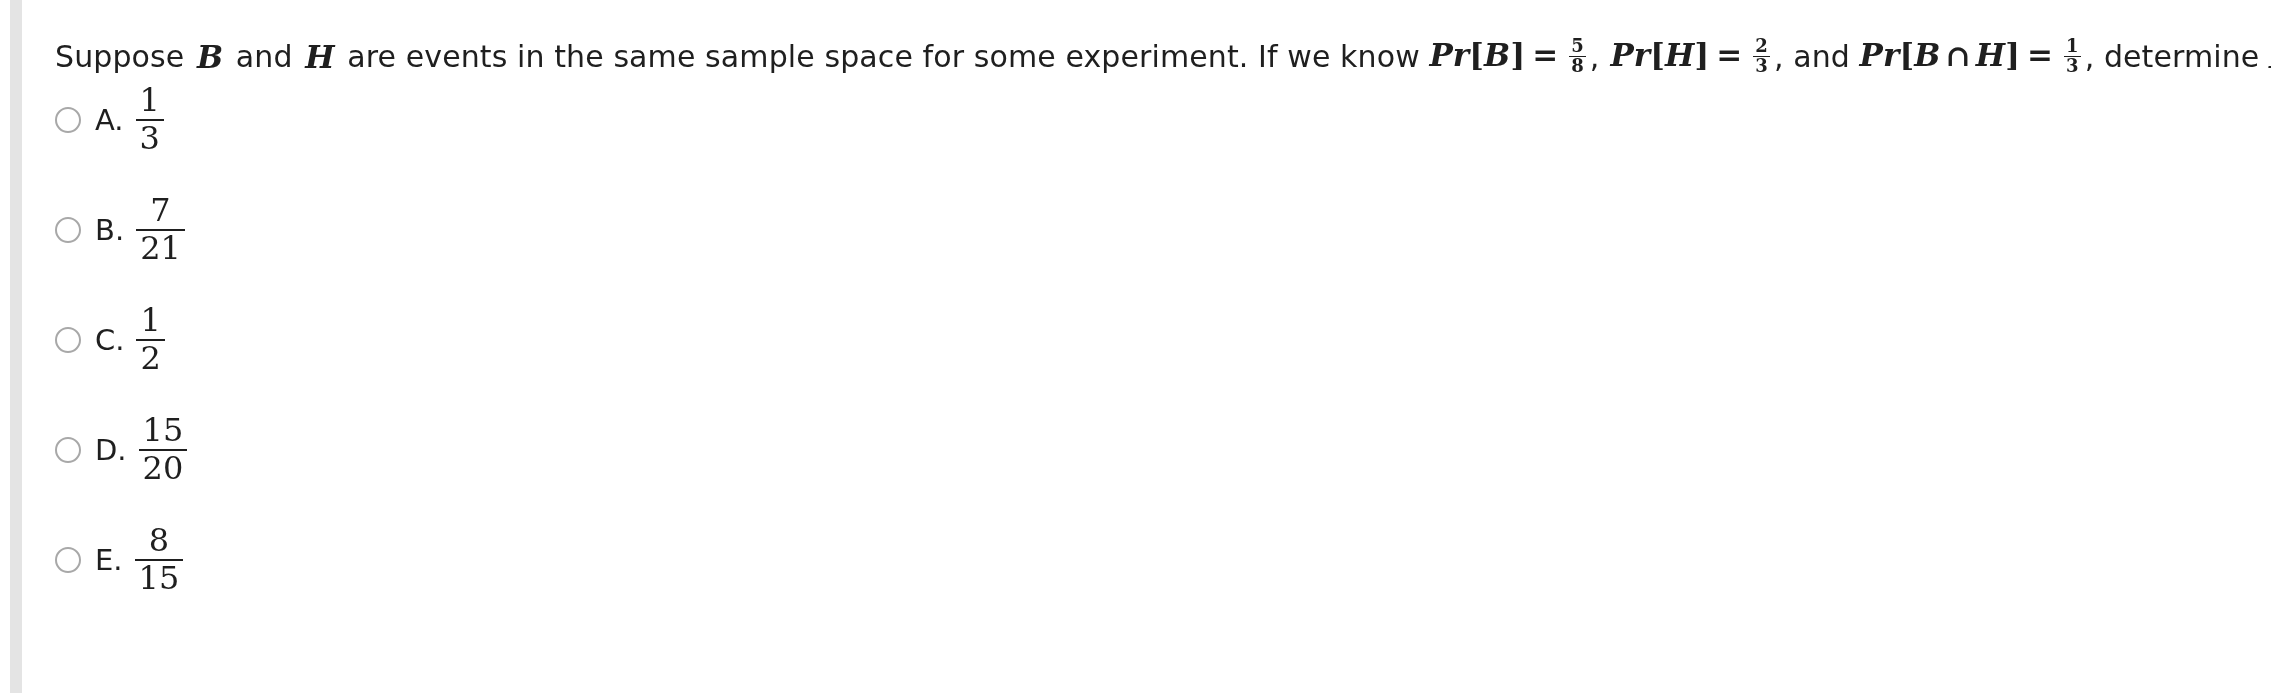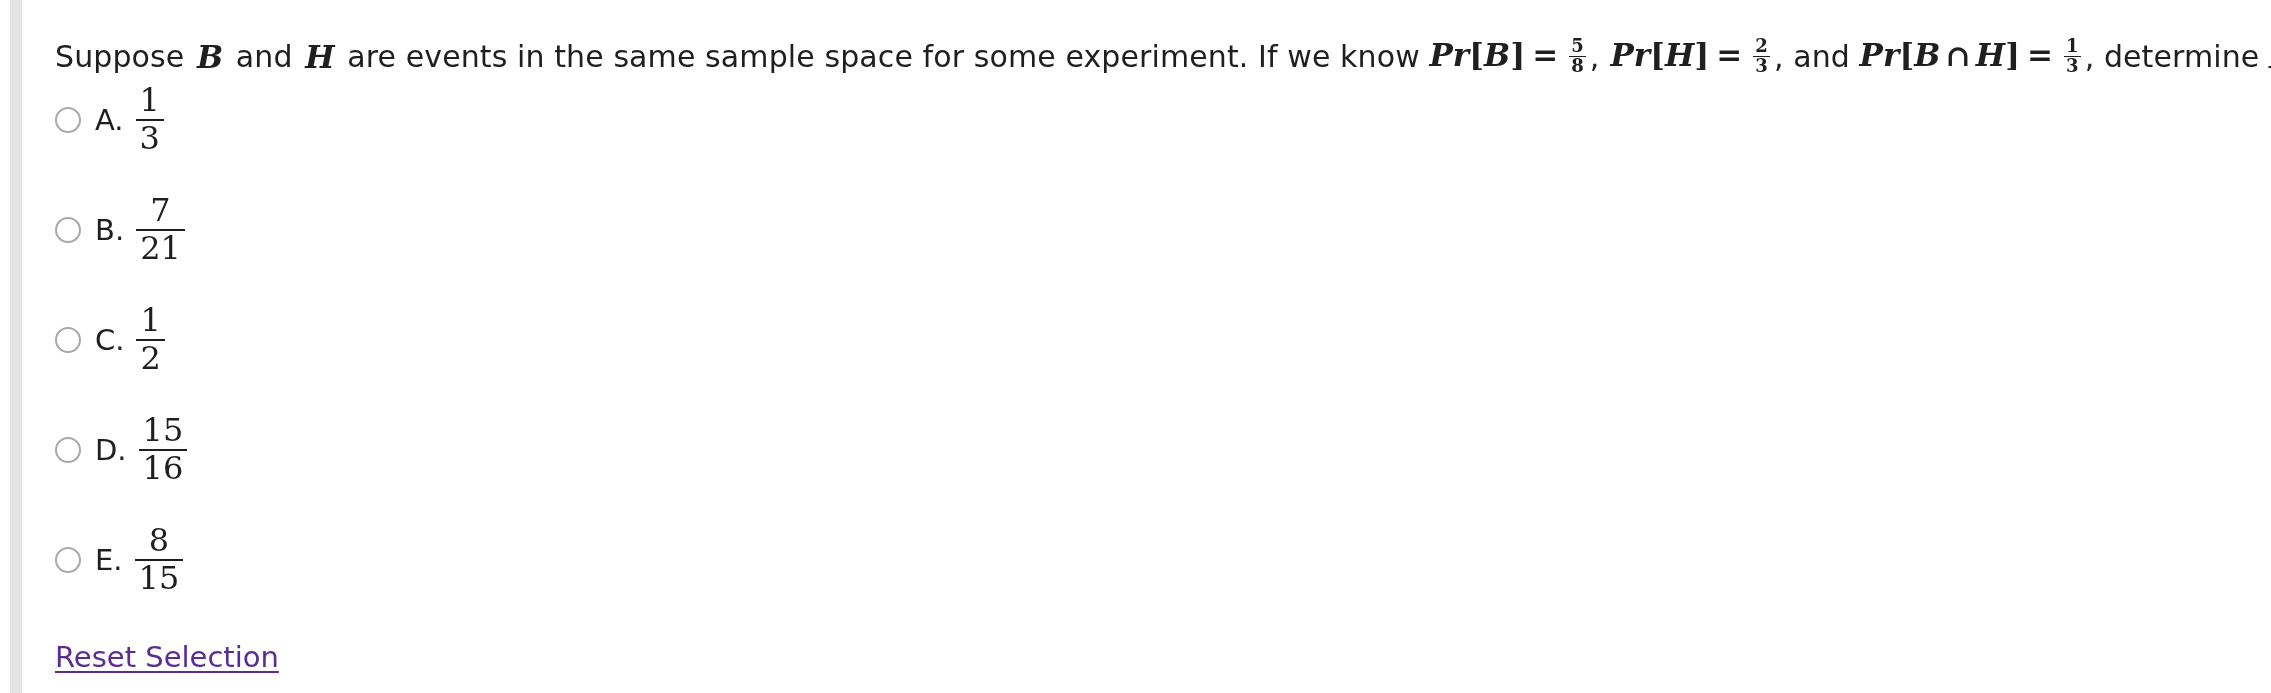--- a/index.html
+++ b/index.html
@@ -179,28 +179,27 @@
         <span class="frac-big">
           <span class="num">1</span>
           <span class="den">2</span>
         </span>
       </div>
       <div class="choice" style="top: 418px;">
         <span class="radio"></span>
         <span class="choice-letter">D.</span>
         <span class="frac-big">
           <span class="num">15</span>
-          <span class="den">16</span>
+          <span class="den">20</span>
         </span>
       </div>
       <div class="choice" style="top: 528px;">
         <span class="radio"></span>
         <span class="choice-letter">E.</span>
         <span class="frac-big">
           <span class="num">8</span>
           <span class="den">15</span>
         </span>
       </div>
     </div>
 
-  <a id="reset-selection" href="#">Reset Selection</a>
 
 </div>
 
 </body></html>

